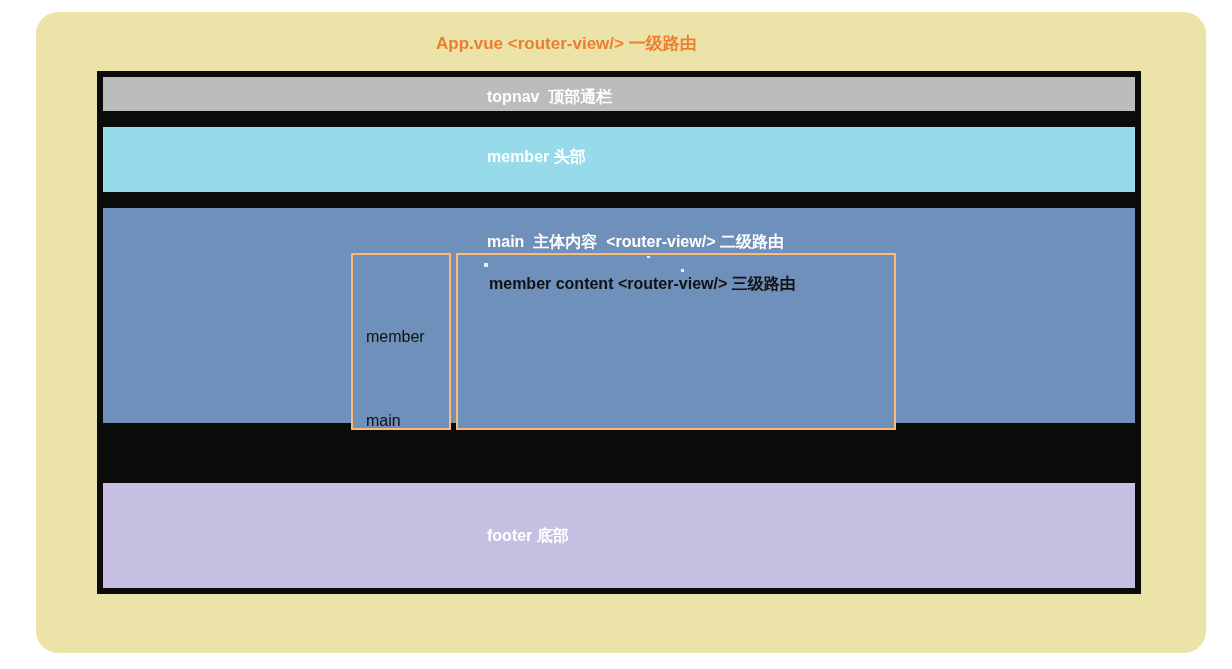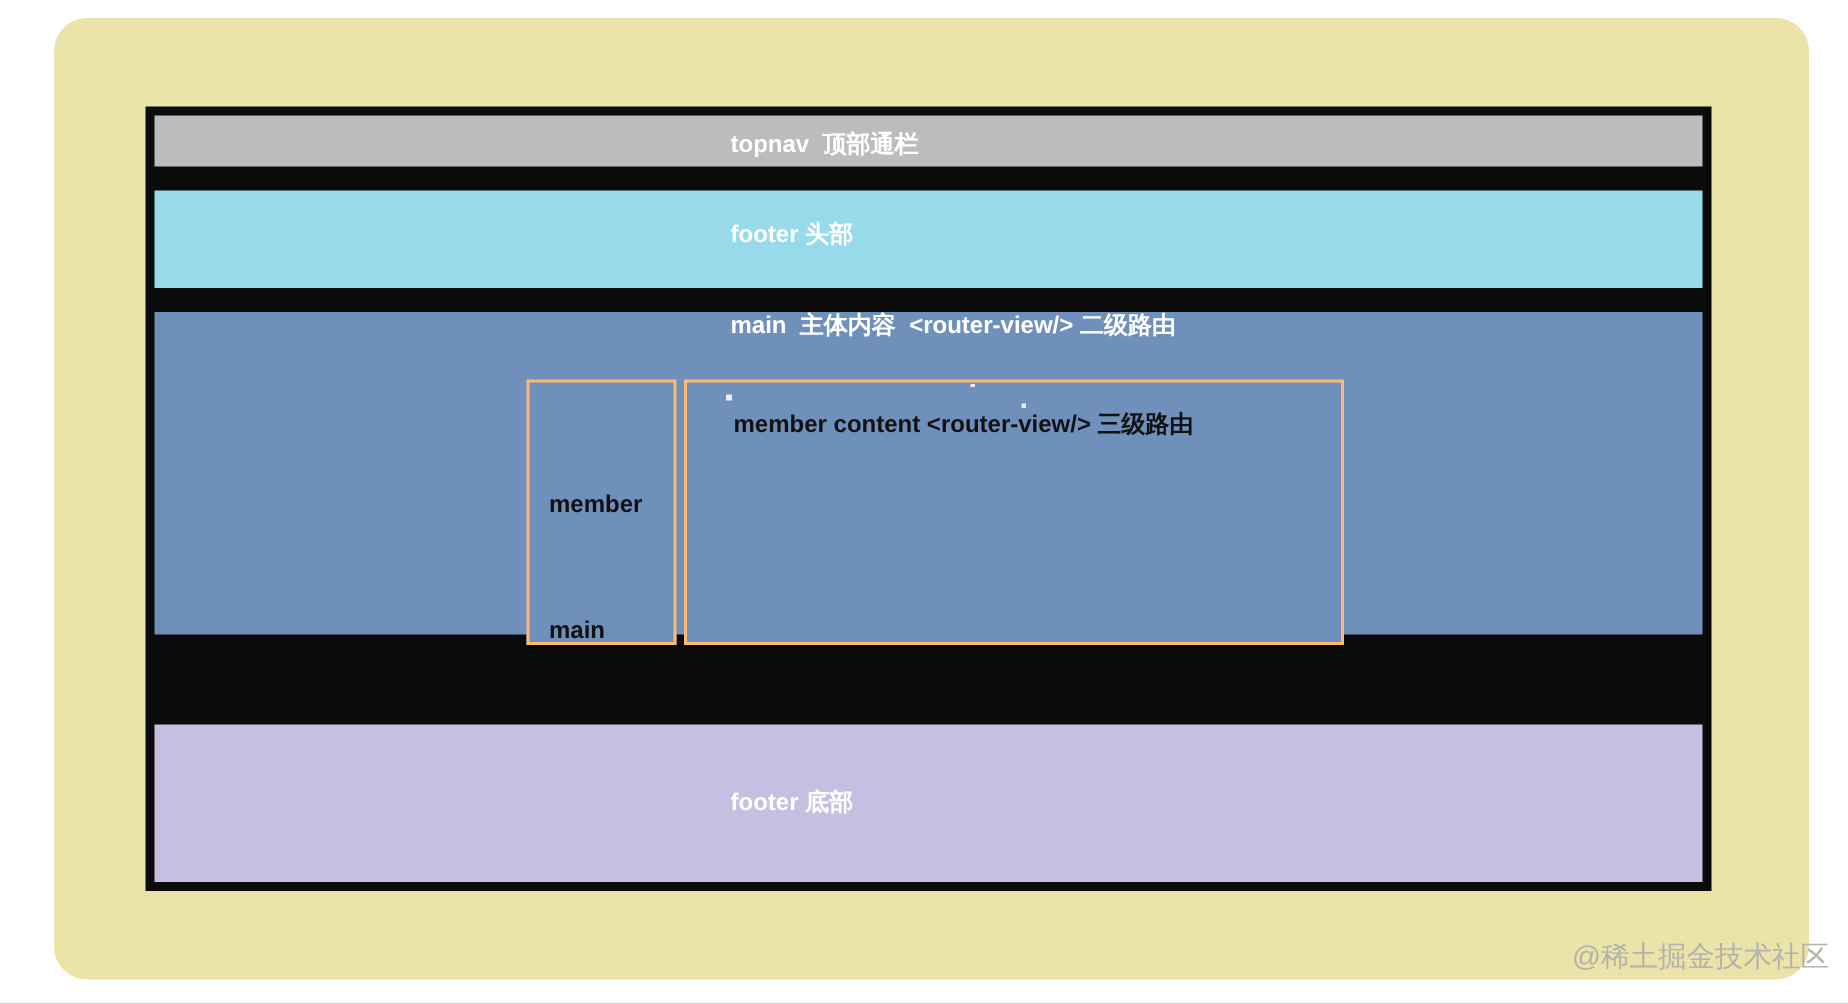--- a/index.html
+++ b/index.html
@@ -62,21 +62,21 @@
     display: block;
     color: #ffffff;
     font-weight: bold;
     font-size: 16px;
     line-height: 20px;
     white-space: pre;
     padding-left: 384px;
   }
   .sec-topnav .sec-label { padding-top: 10px; }
   .sec-header .sec-label { padding-top: 20px; }
-  .sec-main   > .sec-label { padding-top: 0; }
+  .sec-main   > .sec-label { padding-top: 24px; }
   .sec-footer .sec-label { padding-top: 43px; }
 
   
   .member-box {
     position: absolute;
     box-sizing: border-box;
     border: 2px solid #fdba74;
     background: #7090bc;
   }
   .member-aside {
@@ -86,21 +86,21 @@
     height: 177px;
   }
   .member-content {
     left: 353px;  
     top: 45px;
     width: 440px;
     height: 177px;
   }
   .member-aside-label {
     color: #111111;
-    font-weight: bold;
+    font-weight: normal;
     font-size: 16px;
     line-height: 28px;
     padding: 12px 0 0 13px;
     white-space: pre;
   }
   .member-content-label {
     display: block;
     color: #111111;
     font-weight: bold;
     font-size: 16px;
@@ -128,29 +128,30 @@
     white-space: pre;
   }
 </style>
 </head>
 <body>
 
 <div id="page-root">
 
   <div class="canvas"></div>
 
+  <div class="title">App.vue &lt;router-view/&gt; 一级路由</div>
 
   <div class="outer-box">
 
     <div class="section sec-topnav">
       <span class="sec-label">topnav  顶部通栏</span>
     </div>
 
     <div class="section sec-header">
-      <span class="sec-label">footer 头部</span>
+      <span class="sec-label">member 头部</span>
     </div>
 
     <div class="section sec-main">
       <span class="sec-label">main  主体内容  &lt;router-view/&gt; 二级路由</span>
 
       <div class="member-box member-aside">
         <div class="member-aside-label">
           <div>member</div>
           <div>main</div>
         </div>
@@ -164,15 +165,14 @@
     <div class="section sec-footer">
       <span class="sec-label">footer 底部</span>
     </div>
 
   </div>
 
   <div class="speck speck-1"></div>
   <div class="speck speck-2"></div>
   <div class="speck speck-3"></div>
 
-  <div class="watermark">@稀土掘金技术社区</div>
 
 </div>
 
 </body></html>

